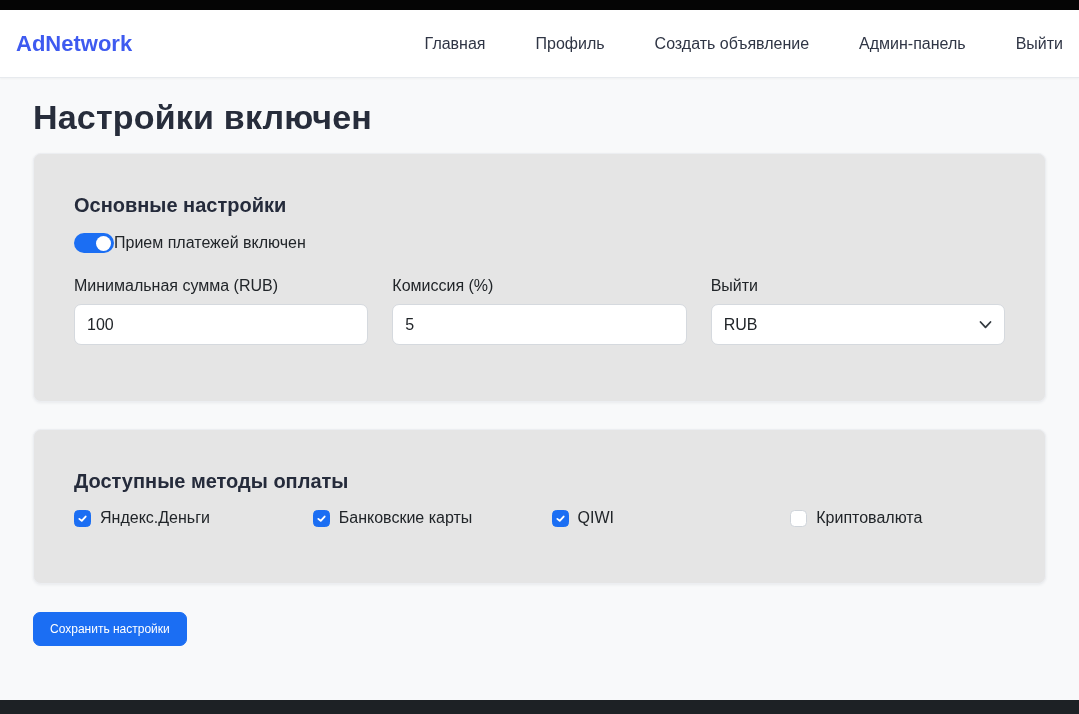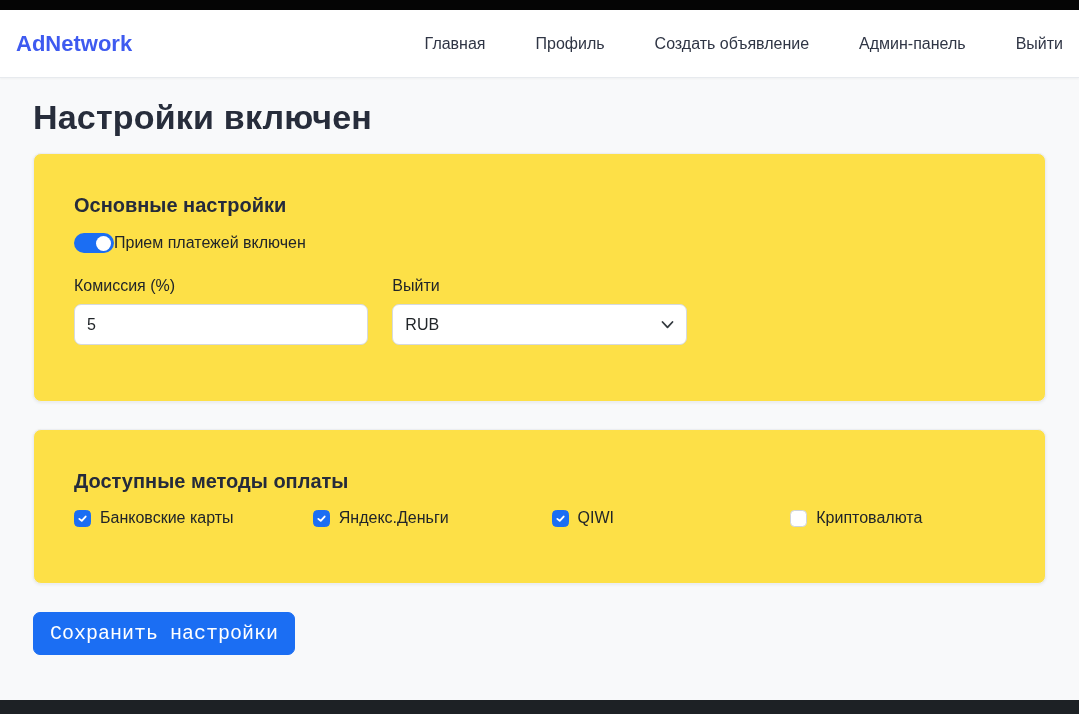--- a/index.html
+++ b/index.html
@@ -46,21 +46,21 @@
   
   main { flex: 1 1 auto; padding: 0 33px; }
   .page-title {
     font-size: 34px;
     font-weight: 700;
     color: #272d3b;
     margin: 20px 0 16px;
     letter-spacing: 0.2px;
   }
   .card {
-    background: #fde047;
+    background: #e5e5e5;
     border: 1px solid #eceef1;
     border-radius: 8px;
     box-shadow: 0 1px 3px rgba(30,40,60,0.07);
     padding: 40px 40px 56px;
     margin-bottom: 27px;
   }
   .card-heading {
     font-size: 20px;
     font-weight: 700;
     color: #252b3b;
@@ -132,22 +132,22 @@
     cursor: pointer;
     flex: 0 0 auto;
   }
   .checkbox svg { display: none; }
   .checkbox.checked { background: #1b6ef3; border-color: #1b6ef3; }
   .checkbox.checked svg { display: block; }
   .check-label { font-size: 16px; color: #212529; }
 
   
   .save-btn {
-    font-family: Liberation Mono, monospace;
-    font-size: 20px;
+    font-family: Liberation Sans, sans-serif;
+    font-size: 12px;
     color: #ffffff;
     background: #1b6ef3;
     border: 1px solid #1b6ef3;
     border-radius: 7px;
     padding: 9px 16px;
     cursor: pointer;
     margin: 1px 0 0 0;
   }
 
   
@@ -176,20 +176,24 @@
     <h2 class="card-heading">Основные настройки</h2>
 
     <div class="switch-row">
       <span class="switch on">
         <span class="knob"></span>
       </span>
       <span class="switch-label">Прием платежей включен</span>
     </div>
 
     <div class="fields">
+      <div class="field">
+        <label class="field-label">Минимальная сумма (RUB)</label>
+        <input class="text-input" type="text" value="100" style="">
+      </div>
       <div class="field">
         <label class="field-label">Комиссия (%)</label>
         <input class="text-input" type="text" value="5" style="">
       </div>
       <div class="field">
         <label class="field-label">Выйти</label>
         <div class="select-wrap">
           <select class="select-input">
             <option>RUB</option>
           </select>
@@ -206,29 +210,29 @@
   <section class="card">
     <h2 class="card-heading">Доступные методы оплаты</h2>
 
     <div class="checks">
       <div class="check-item">
         <span class="checkbox checked">
           <svg width="11" height="11" viewBox="0 0 14 14">
             <path d="M3 7.5 L6 10 L11 4.5" stroke="#ffffff" stroke-width="2.4" fill="none" stroke-linecap="round" stroke-linejoin="round"></path>
           </svg>
         </span>
-        <span class="check-label">Банковские карты</span>
+        <span class="check-label">Яндекс.Деньги</span>
       </div>
       <div class="check-item">
         <span class="checkbox checked">
           <svg width="11" height="11" viewBox="0 0 14 14">
             <path d="M3 7.5 L6 10 L11 4.5" stroke="#ffffff" stroke-width="2.4" fill="none" stroke-linecap="round" stroke-linejoin="round"></path>
           </svg>
         </span>
-        <span class="check-label">Яндекс.Деньги</span>
+        <span class="check-label">Банковские карты</span>
       </div>
       <div class="check-item">
         <span class="checkbox checked">
           <svg width="11" height="11" viewBox="0 0 14 14">
             <path d="M3 7.5 L6 10 L11 4.5" stroke="#ffffff" stroke-width="2.4" fill="none" stroke-linecap="round" stroke-linejoin="round"></path>
           </svg>
         </span>
         <span class="check-label">QIWI</span>
       </div>
       <div class="check-item">

